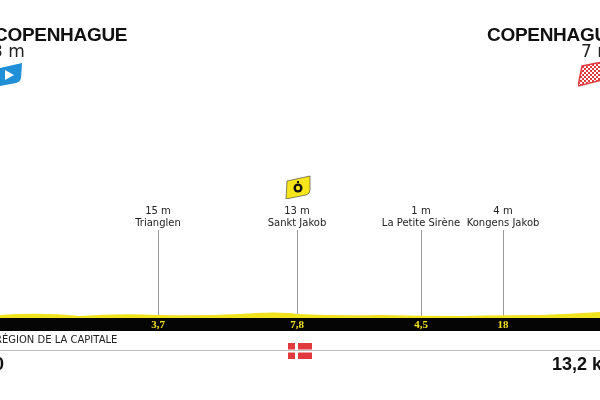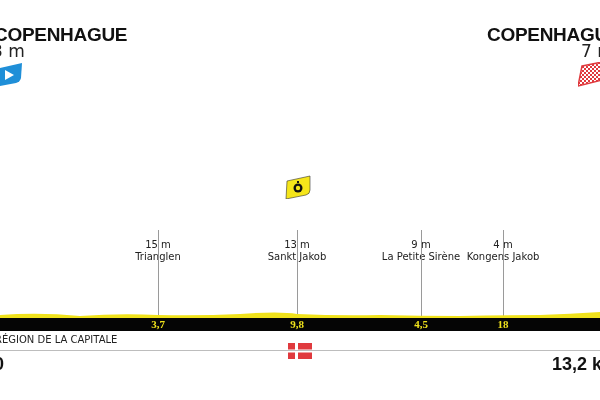--- a/index.html
+++ b/index.html
@@ -1,20 +1,20 @@
 <!DOCTYPE html>
 <html><head>
 <meta charset="utf-8">
 <style>
   html, body { margin:0; padding:0; }
   body { width:600px; height:400px; background:#ffffff; position:relative; overflow:hidden; font-family:"DejaVu Sans", sans-serif; }
   .abs { position:absolute; }
   .city { font-family:"Liberation Sans", sans-serif; font-weight:bold; font-size:19px; color:#111; letter-spacing:-0.3px; white-space:nowrap; }
   .alt { font-family:"DejaVu Sans", sans-serif; font-size:17px; color:#222; white-space:nowrap; }
-  .wp { position:absolute; text-align:center; font-size:10px; color:#222; line-height:12px; white-space:nowrap; transform:translateX(-50%);margin-top:34px; }
+  .wp { position:absolute; text-align:center; font-size:10px; color:#222; line-height:12px; white-space:nowrap; transform:translateX(-50%); }
   .vline { position:absolute; width:1px; background:#9a9a9a; }
   .bar { position:absolute; left:0; top:318px; width:600px; height:13px; background:#050505; }
   .km { position:absolute; top:318px; font-family:Liberation Serif, serif; font-weight:bold; font-size:11px; color:#f0e21c; transform:translateX(-50%); line-height:13px; }
   .region { position:absolute; left:0; top:334px; font-size:10px; color:#222; white-space:nowrap; }
   .gline { position:absolute; left:0; top:350px; width:600px; height:1px; background:#bdbdbd; }
   .dist { position:absolute; font-family:"Liberation Sans", sans-serif; font-weight:bold; font-size:18px; color:#111; white-space:nowrap; }
 </style>
 </head>
 <body>
 
@@ -51,38 +51,38 @@
 </div>
 <div class="vline" style="left:158px; top:230px; height:88px;"></div>
 
 <div class="wp" style="left:297px; top:205px;text-align:center;">
   <div>13 m</div>
   <div>Sankt Jakob</div>
 </div>
 <div class="vline" style="left:297px; top:230px; height:88px;"></div>
 
 <div class="wp" style="left:421px; top:205px;">
-  <div>9 m</div>
+  <div>1 m</div>
   <div>La Petite Sirène</div>
 </div>
 <div class="vline" style="left:421px; top:230px; height:88px;"></div>
 
 <div class="wp" style="left:503px; top:205px;">
   <div>4 m</div>
   <div>Kongens Jakob</div>
 </div>
 <div class="vline" style="left:503px; top:230px; height:88px;"></div>
 
 <svg class="abs" style="left:0; top:306px;" width="600" height="13" viewBox="0 0 600 13">
   <path d="M0 12 L0 9 Q40 6 80 10 Q120 7 158 9 Q200 10 240 8 Q280 5 297 8 Q340 10 380 9 Q421 10 460 10 Q503 9 540 9 Q570 8 600 6 L600 12 Z" fill="#f0e21c"></path>
 </svg>
 
 <div class="bar"></div>
 <div class="km" style="left:158px;">3,7</div>
-<div class="km" style="left:297px;">9,8</div>
+<div class="km" style="left:297px;">7,8</div>
 <div class="km" style="left:421px;">4,5</div>
 <div class="km" style="left:503px;">18</div>
 
 <div class="region" style="left:-5px;">RÉGION DE LA CAPITALE</div>
 
 <svg class="abs" style="left:288px; top:343px;" width="24" height="16" viewBox="0 0 24 16">
   <rect width="24" height="16" fill="#e03a3e"></rect>
   <rect x="7" width="3" height="16" fill="#ffffff"></rect>
   <rect y="6.5" width="24" height="3" fill="#ffffff"></rect>
 </svg>

